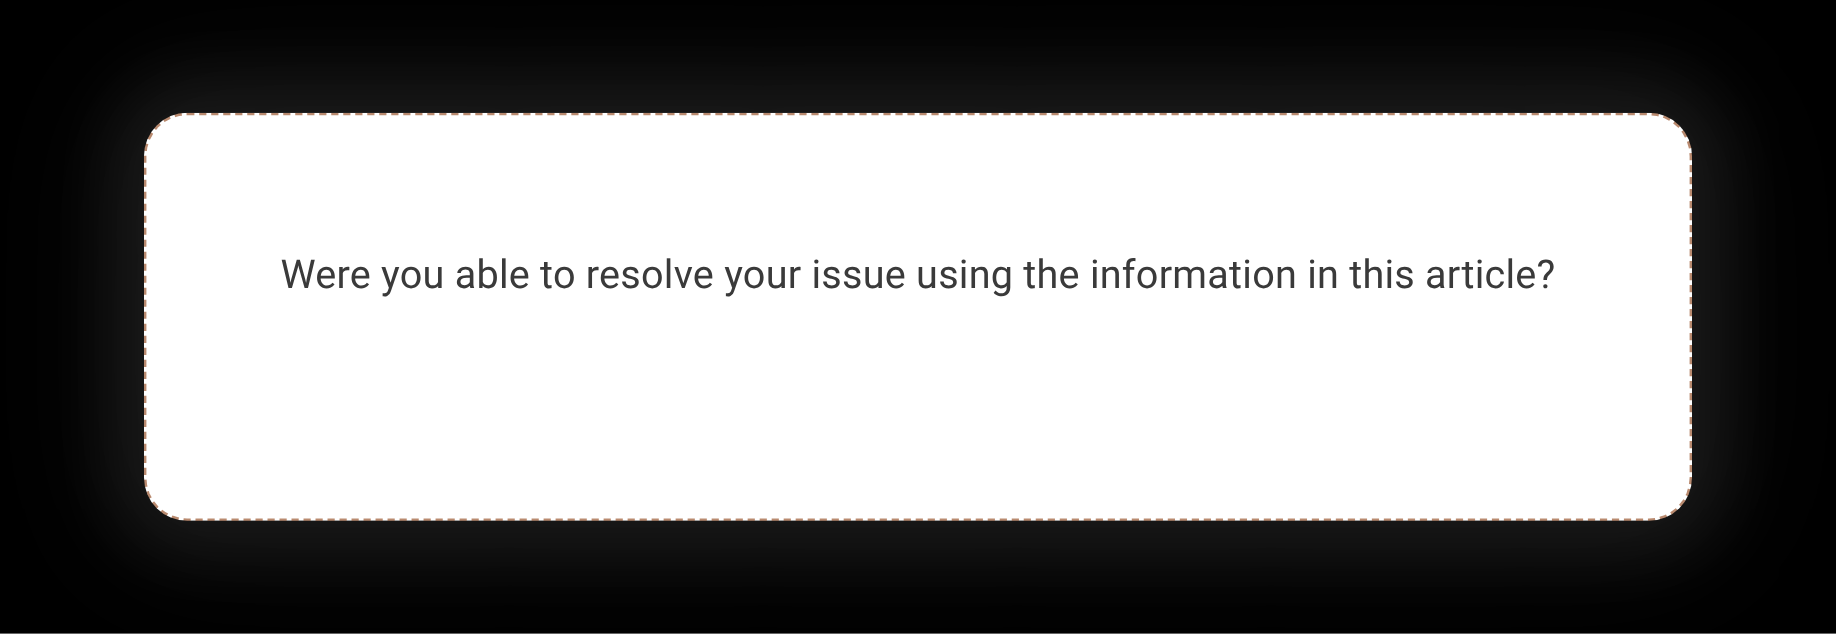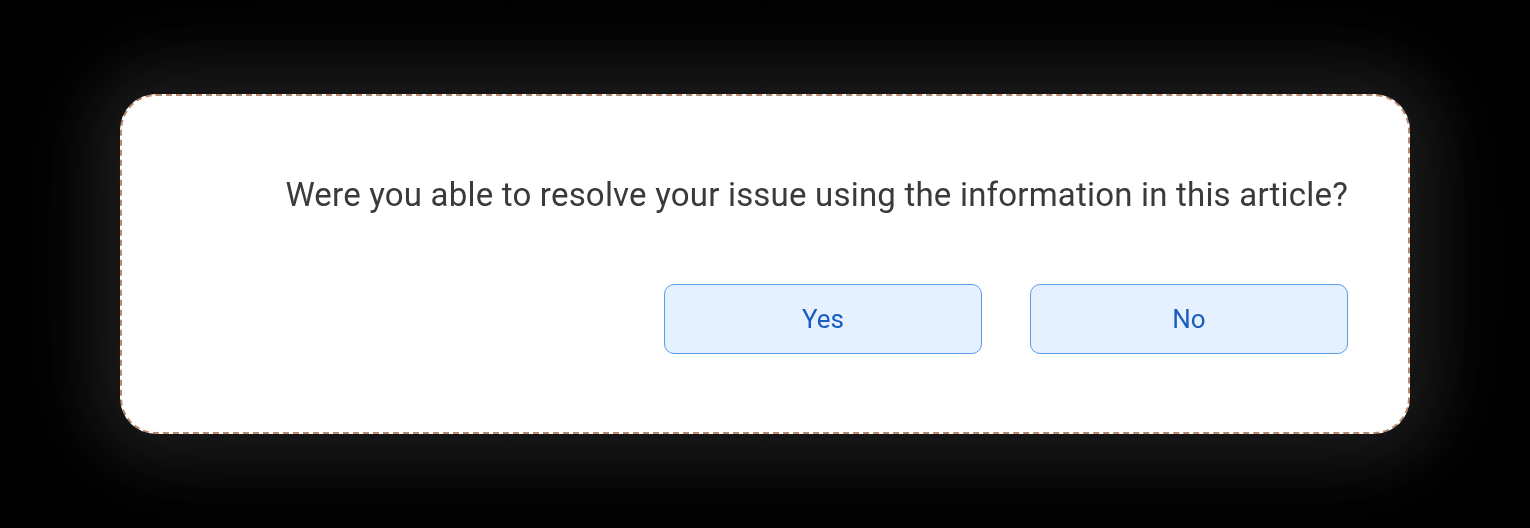--- a/index.html
+++ b/index.html
@@ -18,21 +18,21 @@
     }
     .feedback-card {
       width: 1290px;
       height: 340px;
       background: #ffffff;
       border: 2px dashed #b98a6f;
       border-radius: 36px;
       box-shadow: 0 0 60px 30px rgba(255,255,255,0.08), 0 0 120px 40px rgba(255,255,255,0.04);
       display: flex;
       flex-direction: column;
-      align-items: flex-end;
+      align-items: center;
       justify-content: center;
       padding: 40px 60px;
     }
     .prompt-text {
       font-size: 33px;
       color: #3a3a3a;
       text-align: center;
       font-weight: 400;
       margin-bottom: 70px;
       letter-spacing: 0.2px;
@@ -55,21 +55,13 @@
       align-items: center;
       justify-content: center;
       font-family: inherit;
     }
   </style>
 </head>
 <body>
 
 <div class="feedback-card">
   <div class="prompt-text">Were you able to resolve your issue using the information in this article?</div>
-  <div class="button-row">
-    <button class="feedback-button">
-      <span>Yes</span>
-    </button>
-    <button class="feedback-button">
-      <span>No</span>
-    </button>
-  </div>
 </div>
 
 </body></html>

